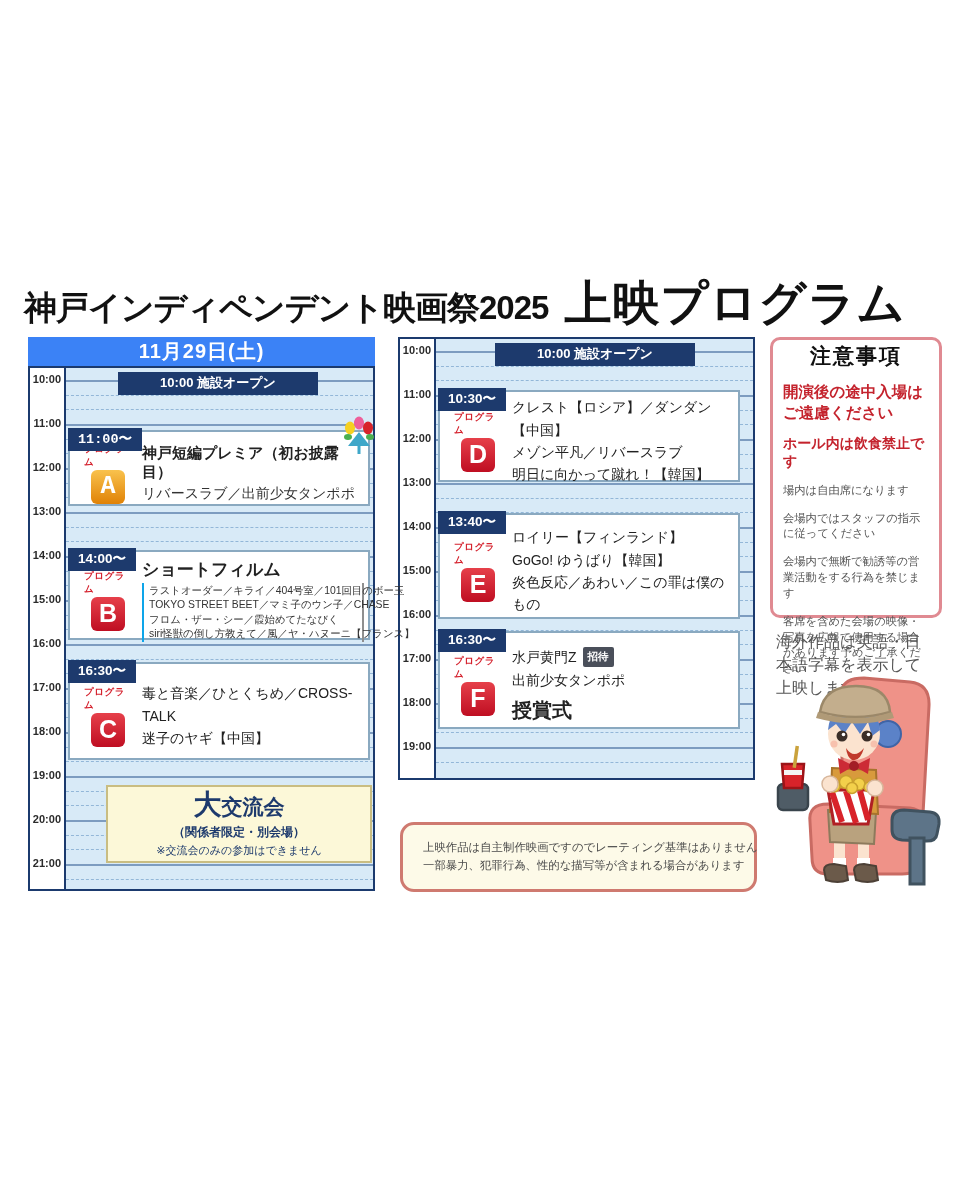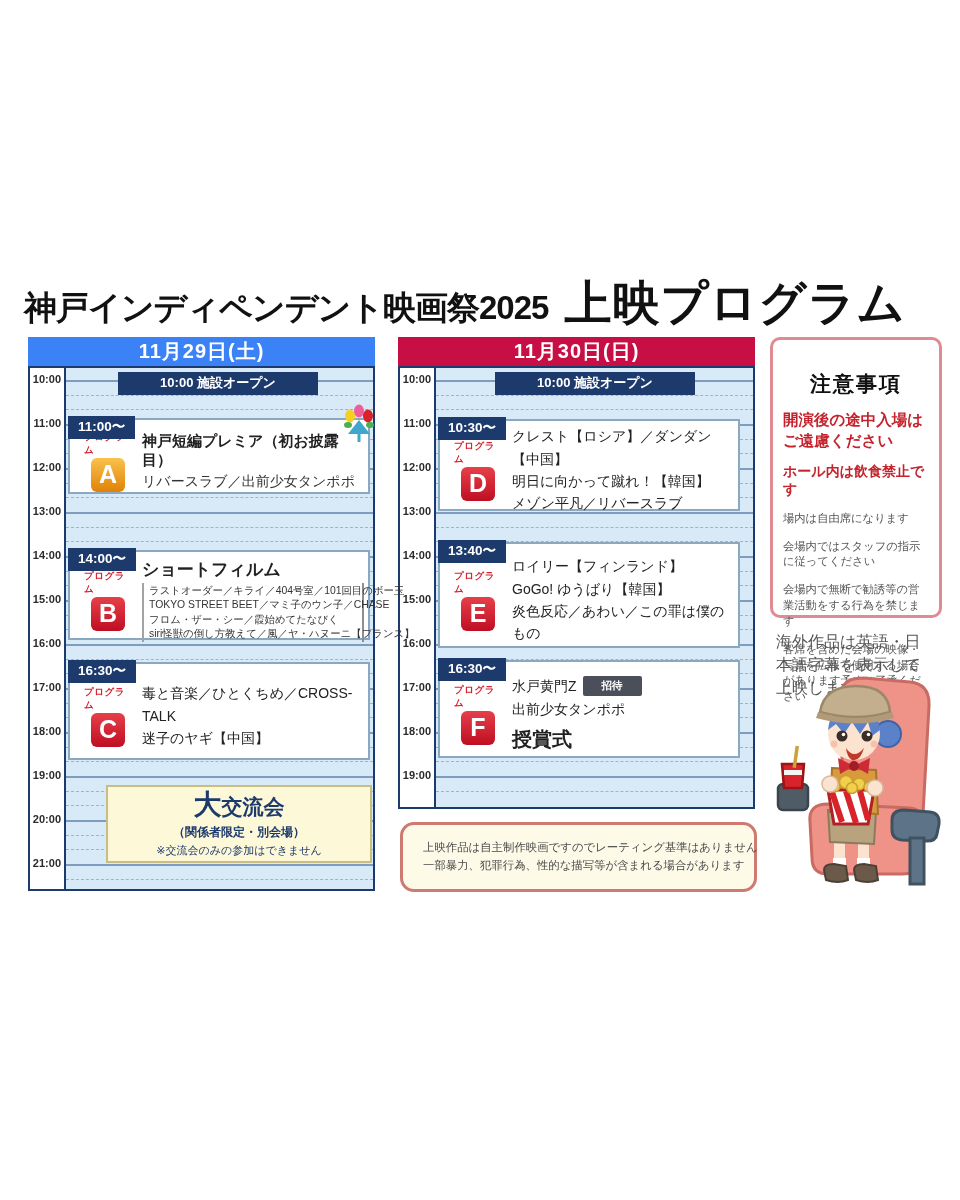--- a/index.html
+++ b/index.html
@@ -33,41 +33,41 @@
   .pg{display:flex;flex-direction:column;align-items:center;width:48px;flex:0 0 48px;}
   .pg-label{color:#d5232f;font-size:9.5px;font-weight:bold;letter-spacing:.5px;}
   .pg-letter{width:34px;height:34px;border-radius:6px;color:#fff;font-weight:900;font-size:25px;
              display:flex;align-items:center;justify-content:center;margin-top:1px;}
   .pg-a{background:linear-gradient(180deg,#f9c24d,#e08206);}
   .pg-red{background:linear-gradient(180deg,#e6404a,#bf0e22);}
   .ev-text{flex:1;min-width:0;}
   .ev-title{font-size:15px;font-weight:bold;color:#222;}
   .ev-sub{font-size:14px;color:#333;margin-top:3px;}
   .ev-title-b{font-size:17px;font-weight:bold;color:#222;margin-bottom:2px;}
-  .film-list{border-left:2px solid #a3a3a3;border-right:2px solid #8f8f8f;padding:1px 5px;}
+  .film-list{border-left:2px solid #0ea5e9;border-right:2px solid #8f8f8f;padding:1px 5px;}
   .film-line{font-size:10.4px;color:#333;line-height:1.38;white-space:nowrap;}
   .ev-line{font-size:14px;color:#222;line-height:1.6;}
   .invite-badge{display:inline-block;background:#4a4f5a;color:#fff;font-size:10.5px;font-weight:bold;
-                padding:1px 19px 2px;border-radius:2px;margin-left:6px;vertical-align:2px;}
+                padding:1px 5px 2px;border-radius:2px;margin-left:6px;vertical-align:2px;}
   .award{font-size:20px;font-weight:bold;color:#222;margin-top:6px;}
 
   .party-box{position:absolute;background:#fcf8d8;border:2px solid #c9bd82;box-sizing:border-box;
              display:flex;flex-direction:column;align-items:center;justify-content:center;z-index:2;
              color:#1d3a6d;text-align:center;}
   .party-title{font-weight:900;font-size:21px;line-height:1.1;}
   .party-title .big{font-size:28px;}
   .party-l1{font-size:12px;font-weight:bold;margin-top:3px;}
   .party-l2{font-size:11px;margin-top:2px;}
 
   .bouquet{position:absolute;top:-16px;right:-8px;z-index:5;}
 
   
   .notice-box{position:absolute;left:770px;top:337px;width:172px;height:281px;box-sizing:border-box;
               background:#fff;border:3px solid #e republic;}
-  .notice-box{border:3px solid #e08a92;border-radius:10px;padding:28px 10px;}
+  .notice-box{border:3px solid #e08a92;border-radius:10px;padding:0 10px;}
   .notice-title{font-size:21px;font-weight:900;color:#111;text-align:center;letter-spacing:2px;margin:2px 0 12px;}
   .notice-redbig{color:#c4232d;font-size:15.5px;font-weight:900;line-height:1.35;}
   .notice-redsmall{color:#c4232d;font-size:14px;font-weight:900;margin-top:11px;}
   .notice-item{color:#555;font-size:11.3px;line-height:1.4;margin-top:12px;}
   .notice-sub{position:absolute;left:776px;top:630px;width:160px;color:#555;font-size:16px;line-height:1.45;}
 
   
   .warn-box{position:absolute;left:400px;top:822px;width:357px;height:70px;box-sizing:border-box;
             background:#fdfae8;border:3px solid #cf7a70;border-radius:14px;
             display:flex;align-items:center;gap:10px;padding:4px 10px;}
@@ -136,21 +136,21 @@
           <div class="hour-label" style="top: 269px;">16:00</div>
           <div class="hour-label" style="top: 313px;">17:00</div>
           <div class="hour-label" style="top: 357px;">18:00</div>
           <div class="hour-label" style="top: 401px;">19:00</div>
           <div class="hour-label" style="top: 445px;">20:00</div>
           <div class="hour-label" style="top: 489px;">21:00</div>
         </div>
 
       <div class="open-badge" style="left:88px;top:4px;width:200px;">10:00 施設オープン</div>
 
-      <div class="event" style="left:38px;top:50px;width:302px;height:76px;">
+      <div class="event" style="left:38px;top:62px;width:302px;height:76px;font-family:Liberation Mono, monospace;">
         <div class="time-badge">11:00〜</div>
         <svg class="bouquet" width="34" height="40" viewBox="0 0 34 40">
           <polygon points="17,16 6,30 28,30" fill="#3fa7c9"></polygon>
           <rect x="15.5" y="26" width="3" height="12" fill="#3fa7c9"></rect>
           <ellipse cx="8" cy="12" rx="5" ry="6.5" fill="#f6d021"></ellipse>
           <ellipse cx="17" cy="7" rx="5" ry="6.5" fill="#ee5f9a"></ellipse>
           <ellipse cx="26" cy="12" rx="5" ry="6.5" fill="#d8232a"></ellipse>
           <ellipse cx="6" cy="21" rx="4" ry="3" fill="#4caf50"></ellipse>
           <ellipse cx="28" cy="21" rx="4" ry="3" fill="#4caf50"></ellipse>
         </svg>
@@ -203,21 +203,20 @@
         <div class="party-title">
           <span class="big">大</span><span>交流会</span>
         </div>
         <div class="party-l1">（関係者限定・別会場）</div>
         <div class="party-l2">※交流会のみの参加はできません</div>
       </div>
     </div>
   </div>
 
   <div class="day-col" style="left:398px;top:337px;width:357px;">
-    <div class="day-header" style="background:#c80f45;">11月30日(日)</div>
     <div class="day-body" style="height:443px;">
       <div class="blue-area"></div>
       <div class="timeline-grid">
           <div class="hour-line" style="top: 12px;"></div>
           <div class="dash-line" style="top: 27px;"></div>
           <div class="dash-line" style="top: 41px;"></div>
           <div class="hour-line" style="top: 56px;"></div>
           <div class="dash-line" style="top: 71px;"></div>
           <div class="dash-line" style="top: 85px;"></div>
           <div class="hour-line" style="top: 100px;"></div>
@@ -261,22 +260,22 @@
 
       <div class="event" style="left:38px;top:51px;width:302px;height:92px;">
         <div class="time-badge">10:30〜</div>
         <div class="event-inner">
           <div class="pg">
             <span class="pg-label">プログラム</span>
             <span class="pg-letter pg-red">D</span>
           </div>
           <div class="ev-text">
             <div class="ev-line">クレスト【ロシア】／ダンダン【中国】</div>
+            <div class="ev-line">メゾン平凡／リバースラブ</div>
             <div class="ev-line">明日に向かって蹴れ！【韓国】</div>
-            <div class="ev-line">メゾン平凡／リバースラブ</div>
           </div>
         </div>
       </div>
 
       <div class="event" style="left:38px;top:174px;width:302px;height:106px;">
         <div class="time-badge">13:40〜</div>
         <div class="event-inner">
           <div class="pg">
             <span class="pg-label">プログラム</span>
             <span class="pg-letter pg-red">E</span>

